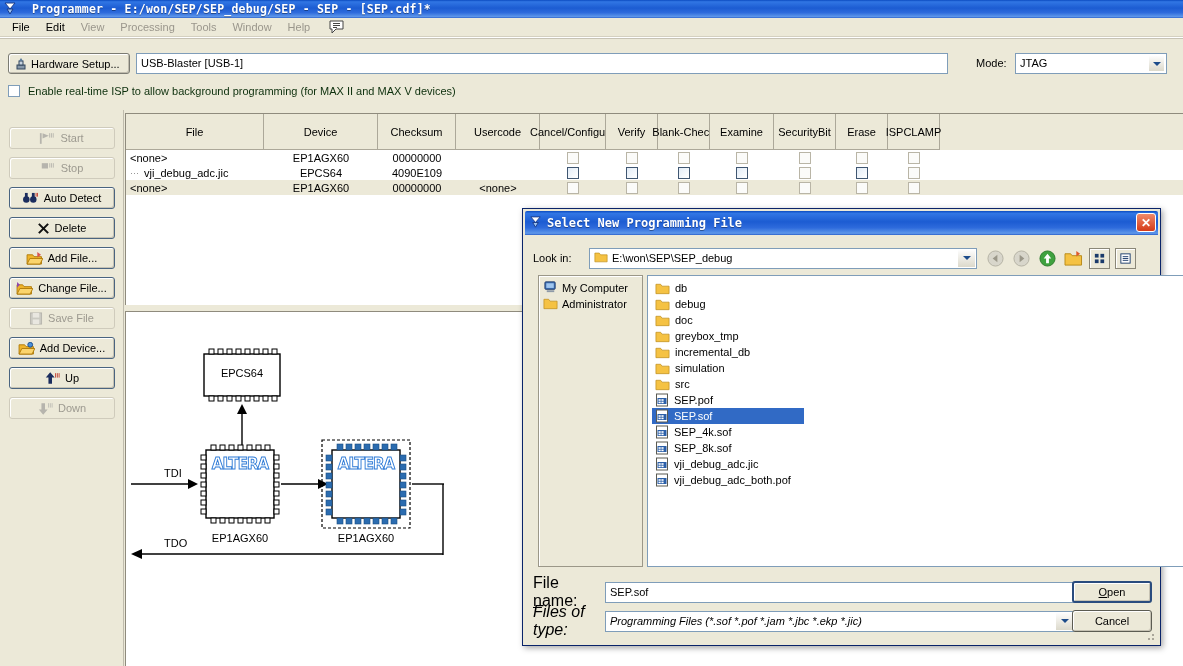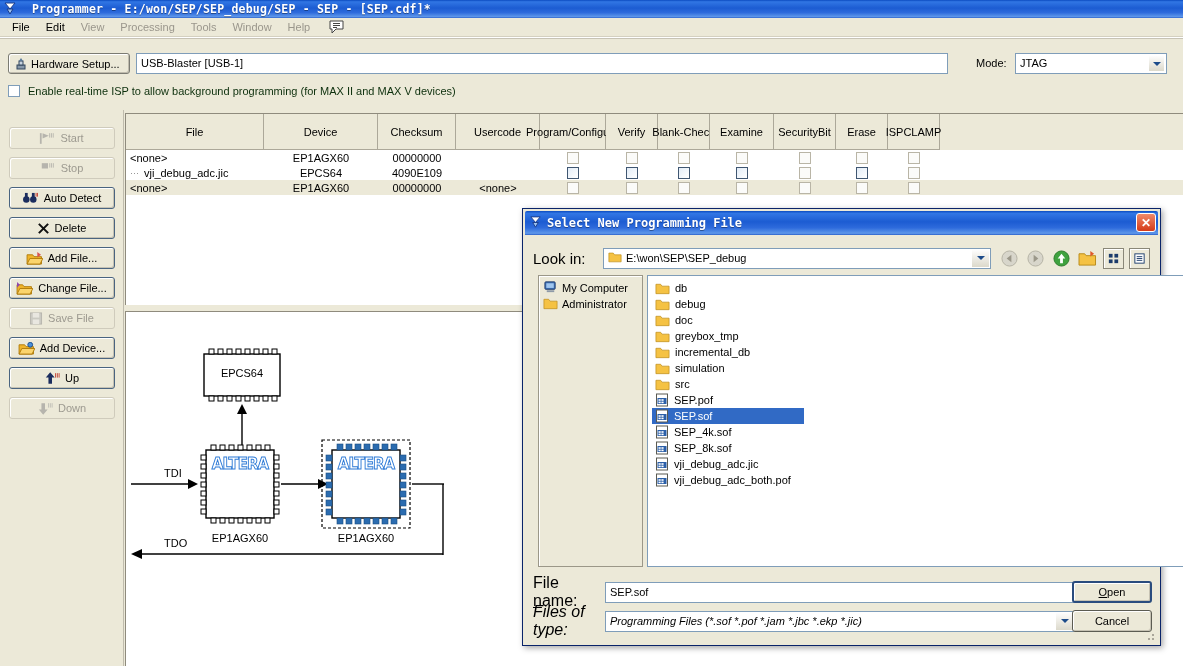--- a/index.html
+++ b/index.html
@@ -161,21 +161,21 @@
   }
   .dlg-close {
     position: absolute; right: 2px; top: 2px; width: 20px; height: 19px;
     background: linear-gradient(to bottom,#F08A6A,#D53A18);
     border: 1px solid #fff; border-radius: 3px;
     display: flex; align-items: center; justify-content: center;
     color: #fff; font-size: 12px; font-weight: bold; cursor: default;
     font-family: "Liberation Sans", sans-serif;
   }
   .lookin-row { position: absolute; left: 10px; top: 38px; width: 620px; height: 22px; display: flex; align-items: center; }
-  .lookin-label { font-size: 15px; color: #000; width: 70px; }
+  .lookin-label { font-size: 11px; color: #000; width: 56px; }
   .lookin-box {
     width: 388px; height: 21px; background: #fff; border: 1px solid #7F9DB9;
     position: relative; display: flex; align-items: center; padding-left: 4px; gap: 4px;
     font-size: 11px;
   }
   .lookin-box .arrowbox {
     position: absolute; right: 1px; top: 1px; width: 17px; height: 17px;
     background: linear-gradient(to bottom,#fdfdfd,#dcd9cb);
     display: flex; align-items: center; justify-content: center;
   }
@@ -380,21 +380,21 @@
         <div class="th" style="width: 114px; flex: 0 0 114px;">
           <div>Device</div>
         </div>
         <div class="th" style="width: 78px; flex: 0 0 78px;">
           <div>Checksum</div>
         </div>
         <div class="th" style="width: 84px; flex: 0 0 84px;">
           <div>Usercode</div>
         </div>
         <div class="th" style="width: 66px; flex: 0 0 66px;">
-          <div>Program/</div>
+          <div>Cancel/</div>
           <div>Configure</div>
         </div>
         <div class="th" style="width: 52px; flex: 0 0 52px;">
           <div>Verify</div>
         </div>
         <div class="th" style="width: 52px; flex: 0 0 52px;">
           <div>Blank-</div>
           <div>Check</div>
         </div>
         <div class="th" style="width: 64px; flex: 0 0 64px;">

